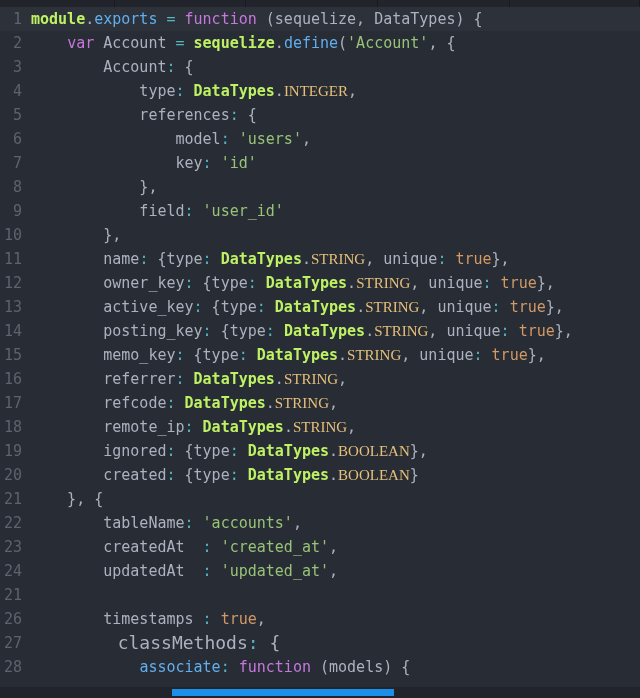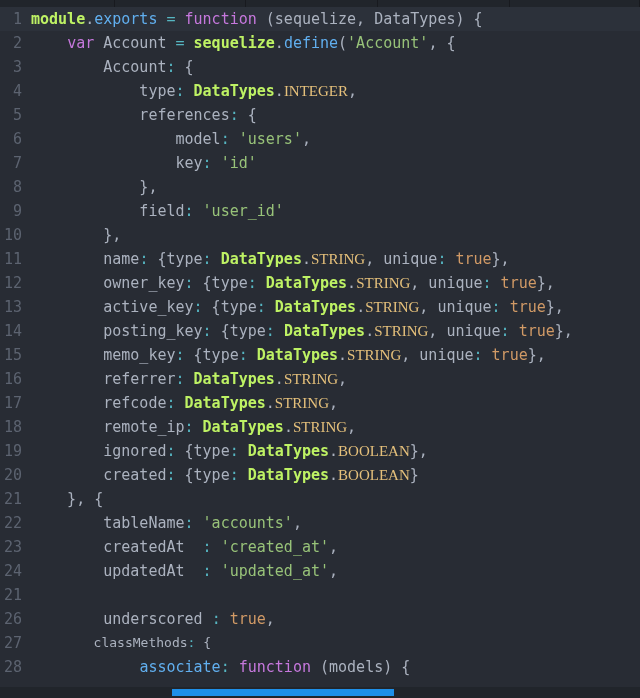--- a/index.html
+++ b/index.html
@@ -152,22 +152,22 @@
         <div class="line" style="height: 24px; line-height: 24px;"><span class="gutter-num" style="font-size: 15px; line-height: 24px;">16</span><span class="line-content" style="font-size: 15px; line-height: 24px;"><span class="t-plain">        referrer</span><span class="t-op">:</span><span class="t-plain"> </span><span class="t-var">DataTypes</span><span class="t-punct">.</span><span class="t-class">STRING</span><span class="t-plain">,</span></span></div>
         <div class="line" style="height: 24px; line-height: 24px;"><span class="gutter-num" style="font-size: 15px; line-height: 24px;">17</span><span class="line-content" style="font-size: 15px; line-height: 24px;"><span class="t-plain">        refcode</span><span class="t-op">:</span><span class="t-plain"> </span><span class="t-var">DataTypes</span><span class="t-punct">.</span><span class="t-class">STRING</span><span class="t-plain">,</span></span></div>
         <div class="line" style="height: 24px; line-height: 24px;"><span class="gutter-num" style="font-size: 15px; line-height: 24px;">18</span><span class="line-content" style="font-size: 15px; line-height: 24px;"><span class="t-plain">        remote_ip</span><span class="t-op">:</span><span class="t-plain"> </span><span class="t-var">DataTypes</span><span class="t-punct">.</span><span class="t-class">STRING</span><span class="t-plain">,</span></span></div>
         <div class="line" style="height: 24px; line-height: 24px;"><span class="gutter-num" style="font-size: 15px; line-height: 24px;">19</span><span class="line-content" style="font-size: 15px; line-height: 24px;"><span class="t-plain">        ignored</span><span class="t-op">:</span><span class="t-plain"> {type</span><span class="t-op">:</span><span class="t-plain"> </span><span class="t-var">DataTypes</span><span class="t-punct">.</span><span class="t-class">BOOLEAN</span><span class="t-plain">},</span></span></div>
         <div class="line" style="height: 24px; line-height: 24px;"><span class="gutter-num" style="font-size: 15px; line-height: 24px;">20</span><span class="line-content" style="font-size: 15px; line-height: 24px;"><span class="t-plain">        created</span><span class="t-op">:</span><span class="t-plain"> {type</span><span class="t-op">:</span><span class="t-plain"> </span><span class="t-var">DataTypes</span><span class="t-punct">.</span><span class="t-class">BOOLEAN</span><span class="t-plain">}</span></span></div>
         <div class="line" style="height: 24px; line-height: 24px;"><span class="gutter-num" style="font-size: 15px; line-height: 24px;">21</span><span class="line-content" style="font-size: 15px; line-height: 24px;"><span class="t-plain">    }, {</span></span></div>
         <div class="line" style="height: 24px; line-height: 24px;"><span class="gutter-num" style="font-size: 15px; line-height: 24px;">22</span><span class="line-content" style="font-size: 15px; line-height: 24px;"><span class="t-plain">        tableName</span><span class="t-op">:</span><span class="t-plain"> </span><span class="t-string">'accounts'</span><span class="t-plain">,</span></span></div>
         <div class="line" style="height: 24px; line-height: 24px;"><span class="gutter-num" style="font-size: 15px; line-height: 24px;">23</span><span class="line-content" style="font-size: 15px; line-height: 24px;"><span class="t-plain">        createdAt  </span><span class="t-op">:</span><span class="t-plain"> </span><span class="t-string">'created_at'</span><span class="t-plain">,</span></span></div>
         <div class="line" style="height: 24px; line-height: 24px;"><span class="gutter-num" style="font-size: 15px; line-height: 24px;">24</span><span class="line-content" style="font-size: 15px; line-height: 24px;"><span class="t-plain">        updatedAt  </span><span class="t-op">:</span><span class="t-plain"> </span><span class="t-string">'updated_at'</span><span class="t-plain">,</span></span></div>
         <div class="line" style="height: 24px; line-height: 24px;"><span class="gutter-num" style="font-size: 15px; line-height: 24px;">21</span></div>
-        <div class="line" style="height: 24px; line-height: 24px;"><span class="gutter-num" style="font-size: 15px; line-height: 24px;">26</span><span class="line-content" style="font-size: 15px; line-height: 24px;"><span class="t-plain">        underscored </span><span class="t-op">:</span><span class="t-plain"> </span><span class="t-const">true</span><span class="t-plain">,</span></span></div>
-        <div class="line" style="height: 24px; line-height: 24px;"><span class="gutter-num" style="font-size: 15px; line-height: 24px;">27</span><span class="line-content" style="font-size: 13px; line-height: 24px; text-align: center;"><span class="t-plain">        classMethods</span><span class="t-op">:</span><span class="t-plain"> {</span></span></div>
+        <div class="line" style="height: 24px; line-height: 24px;"><span class="gutter-num" style="font-size: 15px; line-height: 24px;">26</span><span class="line-content" style="font-size: 15px; line-height: 24px;"><span class="t-plain">        timestamps </span><span class="t-op">:</span><span class="t-plain"> </span><span class="t-const">true</span><span class="t-plain">,</span></span></div>
+        <div class="line" style="height: 24px; line-height: 24px;"><span class="gutter-num" style="font-size: 15px; line-height: 24px;">27</span><span class="line-content" style="font-size: 18px; line-height: 24px; text-align: center;"><span class="t-plain">        classMethods</span><span class="t-op">:</span><span class="t-plain"> {</span></span></div>
         <div class="line" style="height: 24px; line-height: 24px;"><span class="gutter-num" style="font-size: 15px; line-height: 24px;">28</span><span class="line-content" style="font-size: 15px; line-height: 24px;"><span class="t-plain">            </span><span class="t-func">associate</span><span class="t-op">:</span><span class="t-plain"> </span><span class="t-keyword">function</span><span class="t-plain"> (models) {</span></span></div>
       </div>
 
     <div class="hscroll-track" style="background: rgb(33, 37, 43);">
       <div class="hscroll-thumb" style="left: 172px; width: 222px; background: rgb(30, 143, 232);"></div>
     </div>
   </div>
 
 </div>
 

